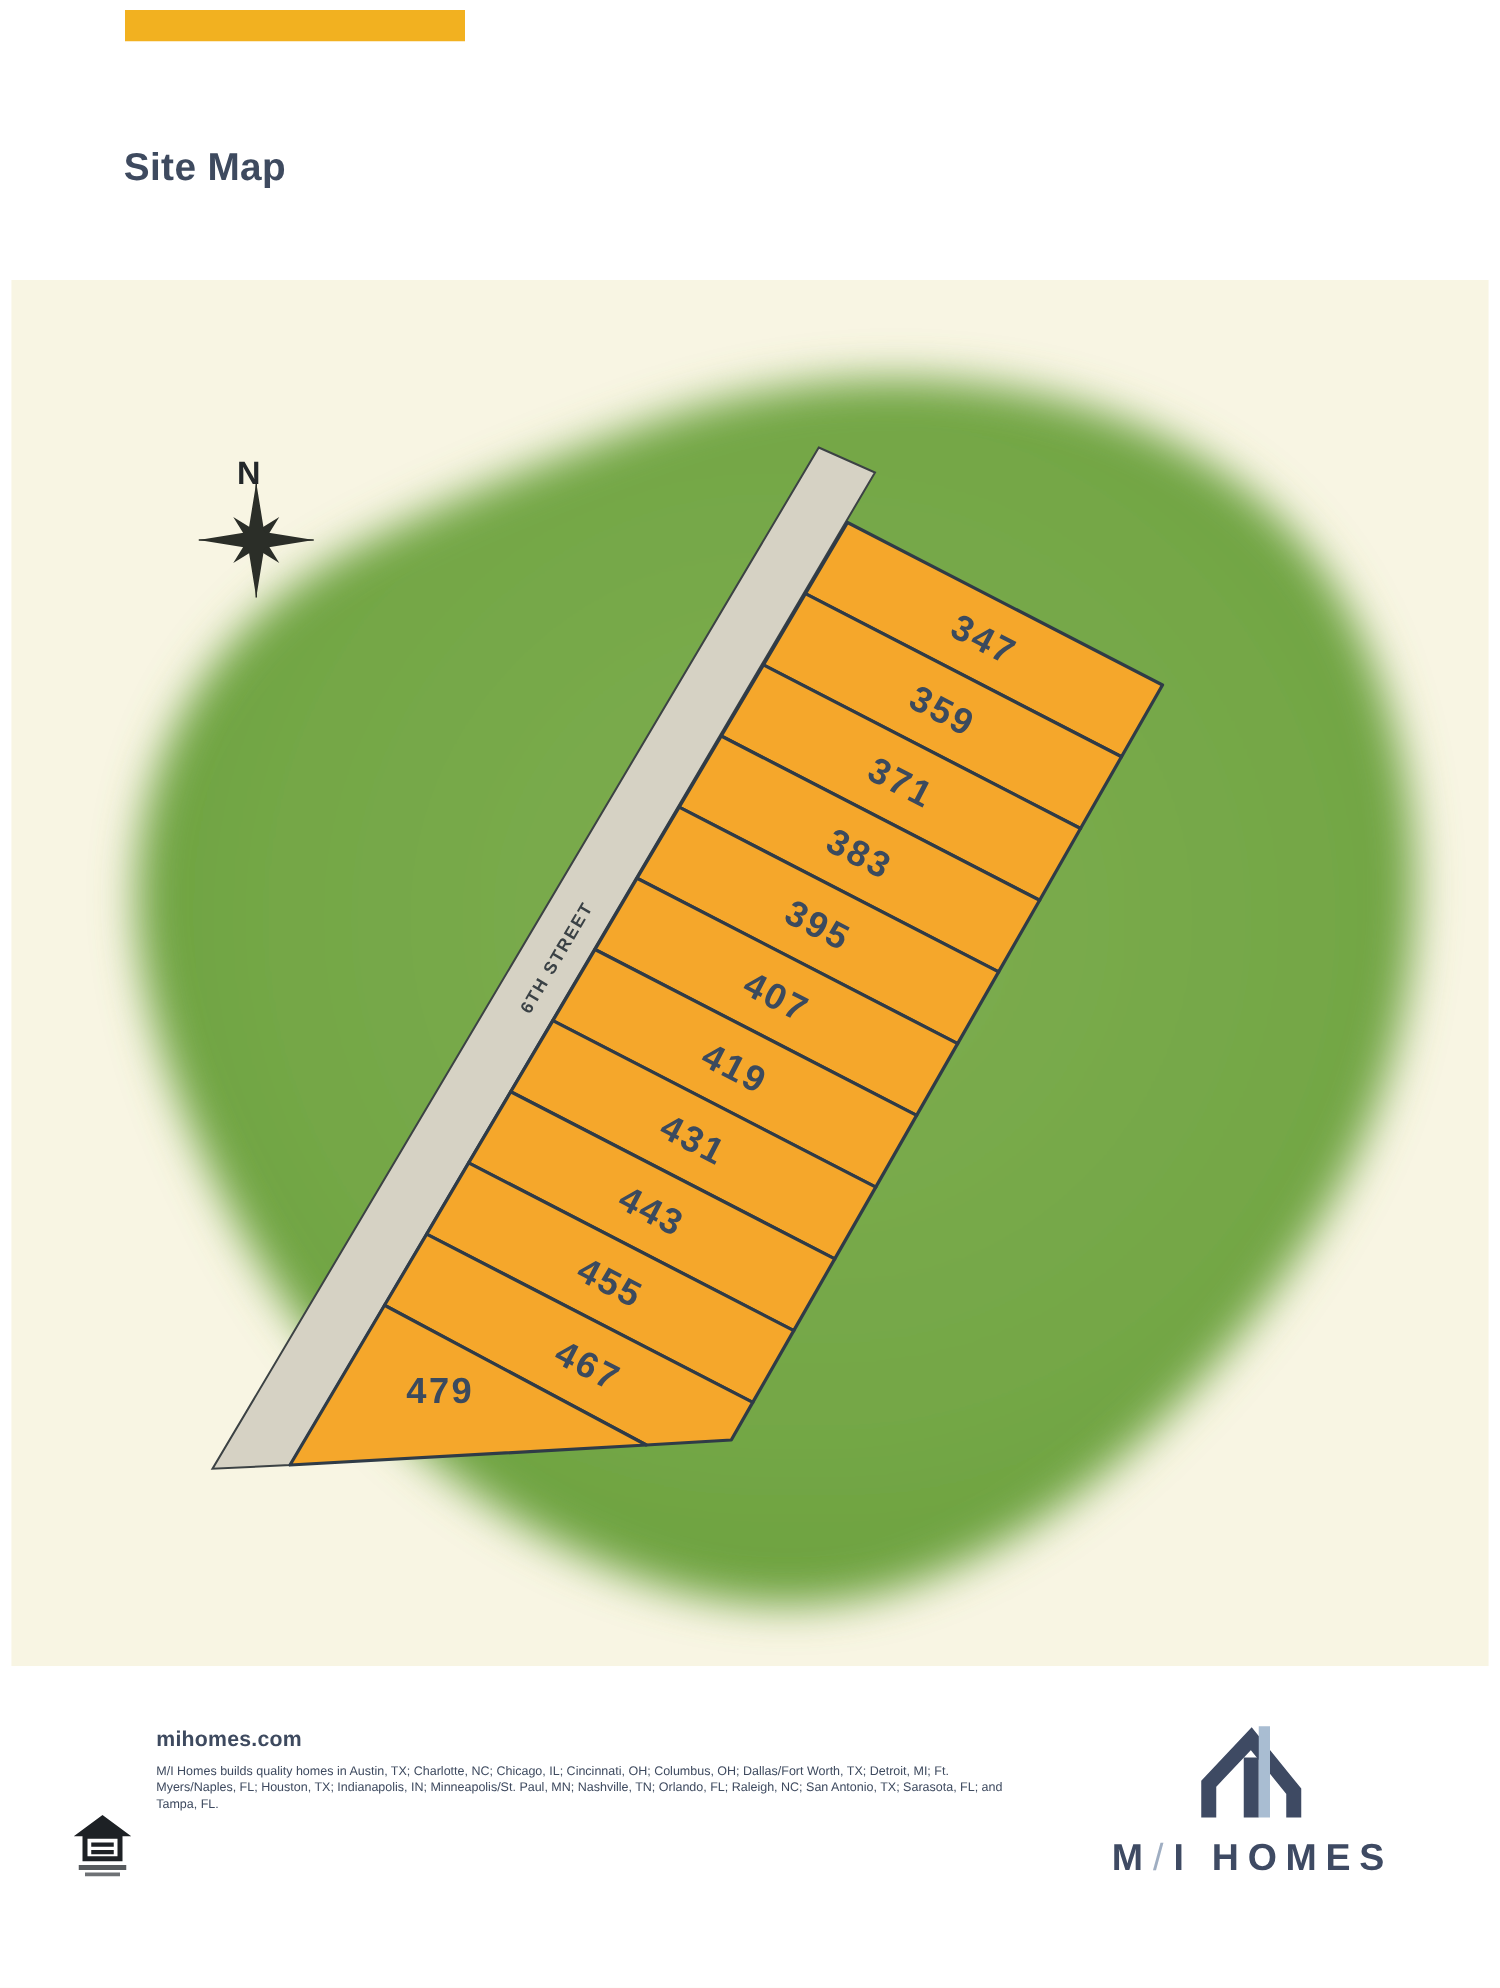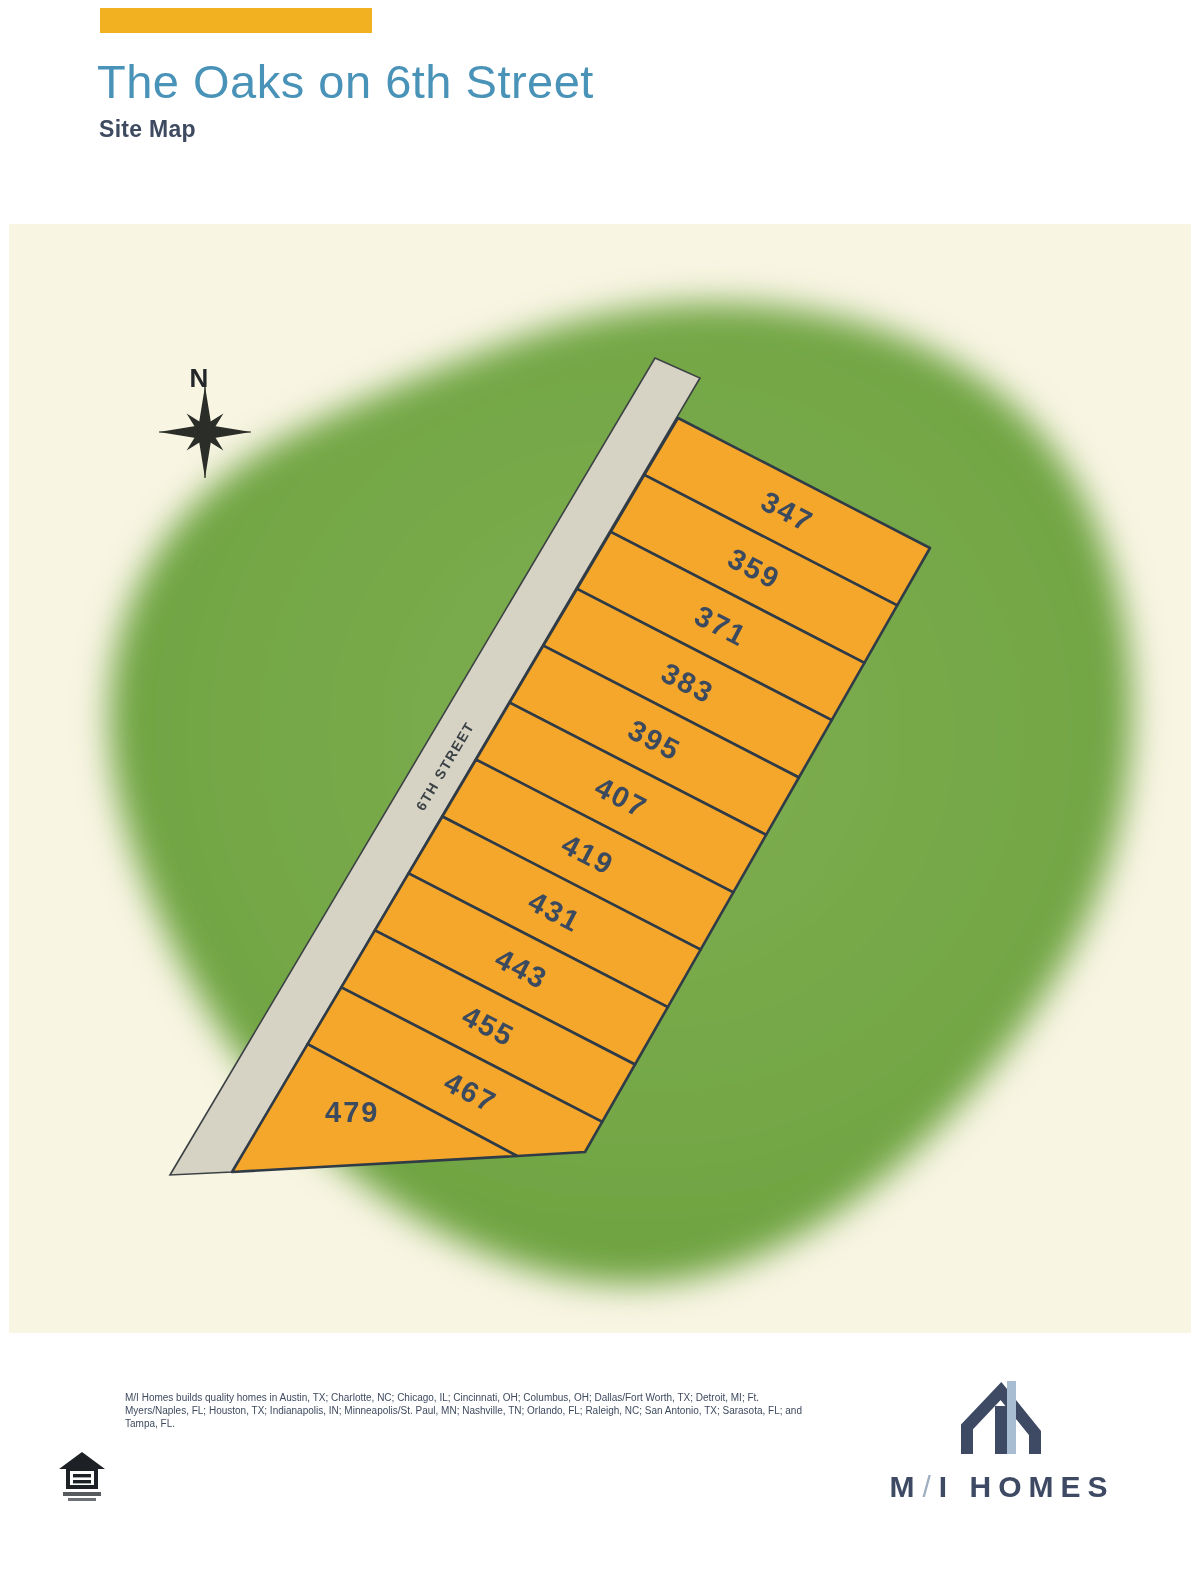--- a/index.html
+++ b/index.html
@@ -2,21 +2,21 @@
 <html><head>
 <meta charset="utf-8">
 <style>
   html,body{margin:0;padding:0;background:#ffffff;}
   body{font-family:"Liberation Sans", sans-serif; -webkit-font-smoothing:antialiased;}
   .page{position:relative;width:1200px;height:1590px;background:#ffffff;overflow:hidden;}
 
   
   .accent-bar{position:absolute;left:100px;top:8px;width:272px;height:25px;}
   .page-title{position:absolute;left:97px;top:54px;font-size:47px;font-weight:300;letter-spacing:.5px;}
-  .page-subtitle{position:absolute;left:99px;top:116px;font-size:23px;font-weight:700;letter-spacing:.3px;}
+  .page-subtitle{position:absolute;left:99px;top:116px;font-size:31px;font-weight:700;letter-spacing:.3px;}
 
   
   .map-panel{position:absolute;left:9px;top:224px;width:1182px;height:1109px;}
   .map-panel svg{display:block;}
 
   
   .eho{position:absolute;left:57px;top:1450px;}
   .footer-text{position:absolute;left:125px;top:1382px;width:690px;color:#3E4A5F;}
   .website{font-size:17px;font-weight:700;letter-spacing:.2px;}
   .markets{margin-top:9px;font-size:10px;line-height:13px;}
@@ -25,21 +25,20 @@
   .brand-icon{display:block;margin:0 auto;}
   .wordmark{margin-top:12px;font-size:30px;font-weight:700;letter-spacing:7px;color:#3E4A63;white-space:nowrap;}
   .wordmark .slash{font-weight:400;color:#9FAEC2;padding:0 1px;}
 </style>
 </head>
 <body>
 
 <div class="page">
 
   <div class="accent-bar" style="background: rgb(242, 177, 32);"></div>
-  <h1 class="page-title" style="margin: 0px; color: rgb(74, 147, 184);">The Oaks on 6th Street</h1>
   <h2 class="page-subtitle" style="margin: 0px; color: rgb(62, 74, 95);">Site Map</h2>
 
   <div class="map-panel">
     <svg id="map-svg" width="1182" height="1109" viewBox="0 0 1182 1109">
       <defs>
         <radialGradient id="ggrad" cx="52%" cy="44%" r="68%">
           <stop offset="0%" stop-color="#7EAD51"></stop>
           <stop offset="60%" stop-color="#74A746"></stop>
           <stop offset="100%" stop-color="#699F3C"></stop>
         </radialGradient>
@@ -90,20 +89,21 @@
   <svg class="eho" width="50" height="54" viewBox="0 0 50 54">
     <path d="M25,2 L48,19 L41,19 L41,39 L9,39 L9,19 L2,19 Z" fill="#1d2125"></path>
     <rect x="13" y="21" width="24" height="14" fill="#ffffff"></rect>
     <rect x="16" y="24" width="18" height="3.4" fill="#1d2125"></rect>
     <rect x="16" y="30" width="18" height="3.4" fill="#1d2125"></rect>
     <rect x="6" y="42" width="38" height="4" fill="#3a3e42" opacity=".85"></rect>
     <rect x="11" y="48" width="28" height="3" fill="#4a4e52" opacity=".8"></rect>
   </svg>
 
   <div class="footer-text">
+    <div class="website">mihomes.com</div>
     <p class="markets" style="margin:9px 0 0 0;">M/I Homes builds quality homes in Austin, TX; Charlotte, NC; Chicago, IL; Cincinnati, OH; Columbus, OH; Dallas/Fort Worth, TX; Detroit, MI; Ft. Myers/Naples, FL; Houston, TX; Indianapolis, IN; Minneapolis/St. Paul, MN; Nashville, TN; Orlando, FL; Raleigh, NC; San Antonio, TX; Sarasota, FL; and Tampa, FL.</p>
   </div>
 
   <div class="brand">
     <svg class="brand-icon" width="92" height="80" viewBox="0 0 92 80">
       <rect x="39" y="28" width="12" height="48" fill="#3E4A63"></rect>
       <polyline points="11,76 11,49 45,13 79,55 79,76" fill="none" stroke="#3E4A63" stroke-width="12" stroke-miterlimit="8"></polyline>
       <rect x="51" y="3" width="9" height="73" fill="#A9BDD2"></rect>
     </svg>
     <div class="wordmark"><span>M</span><span class="slash">/</span><span>I HOMES</span></div>

